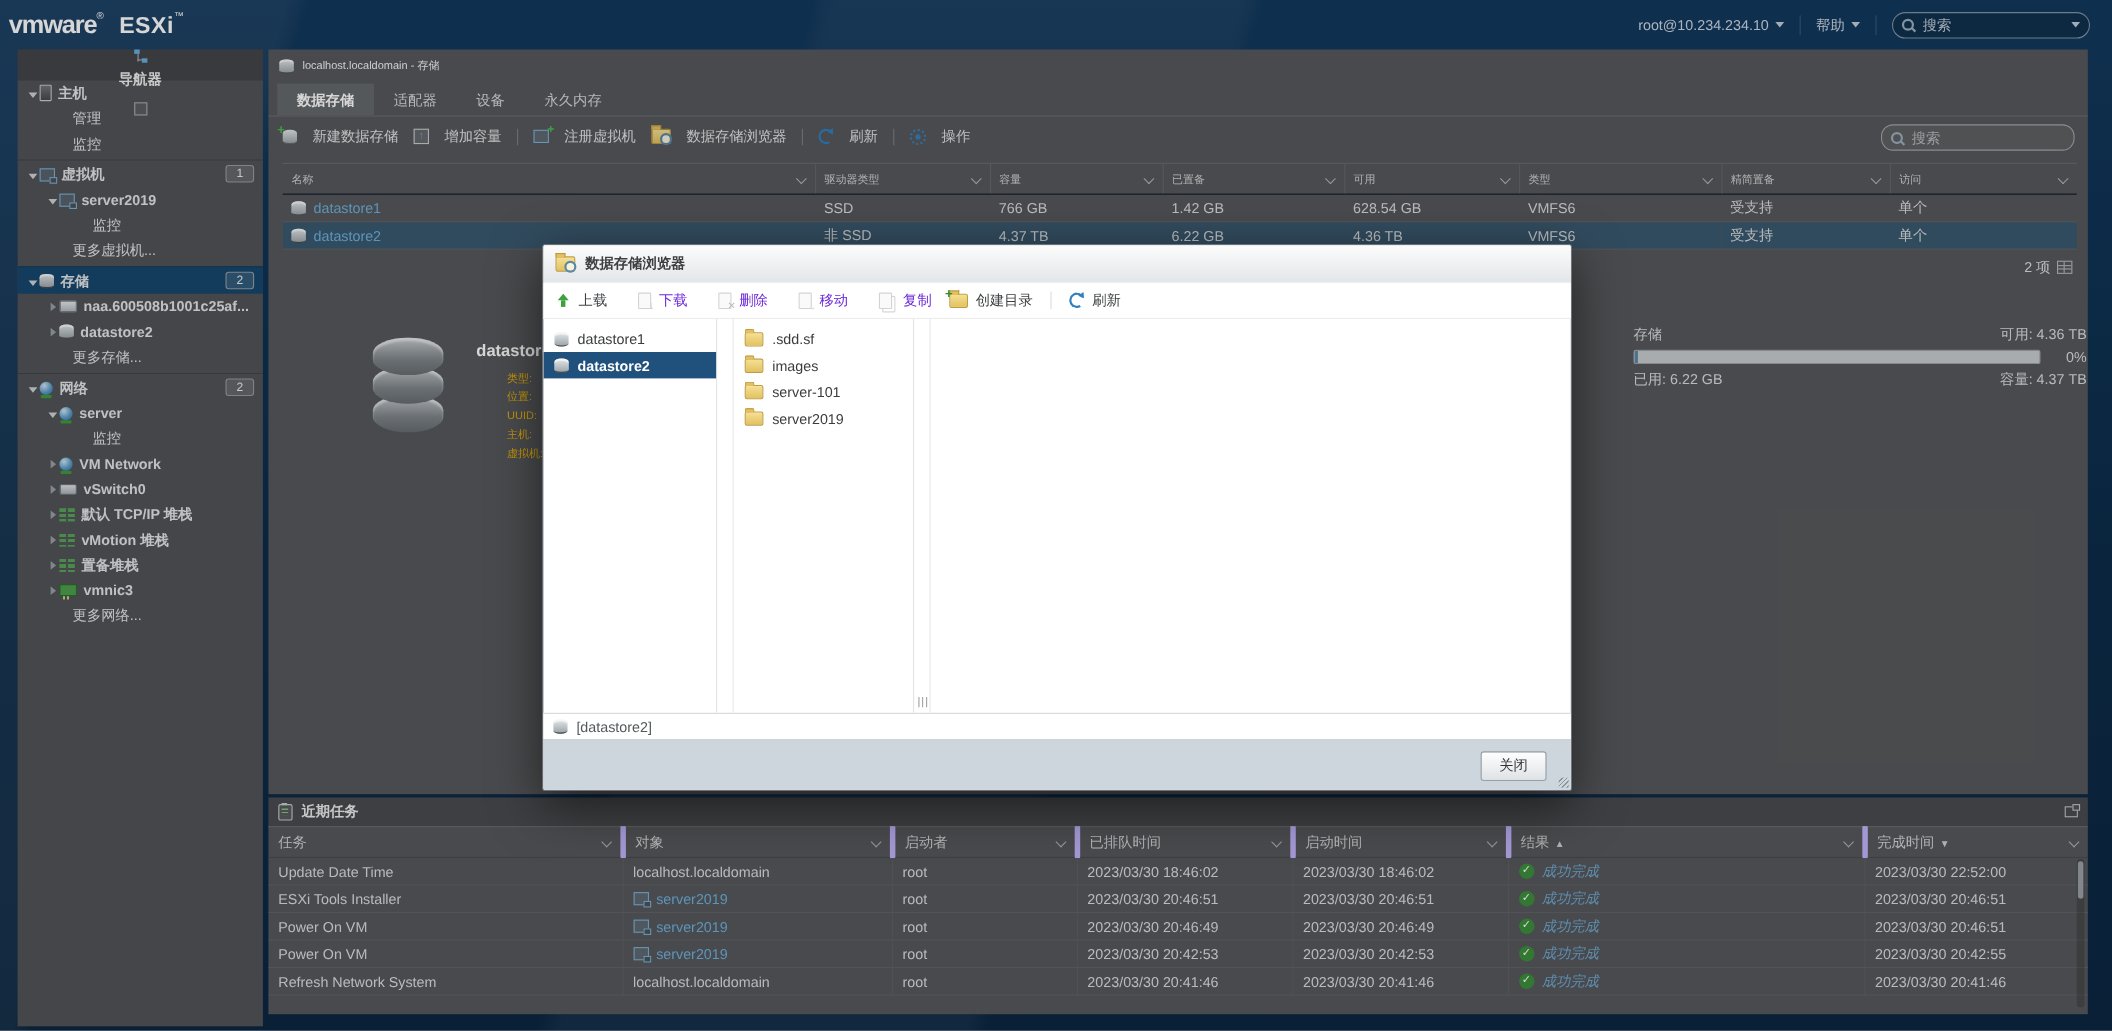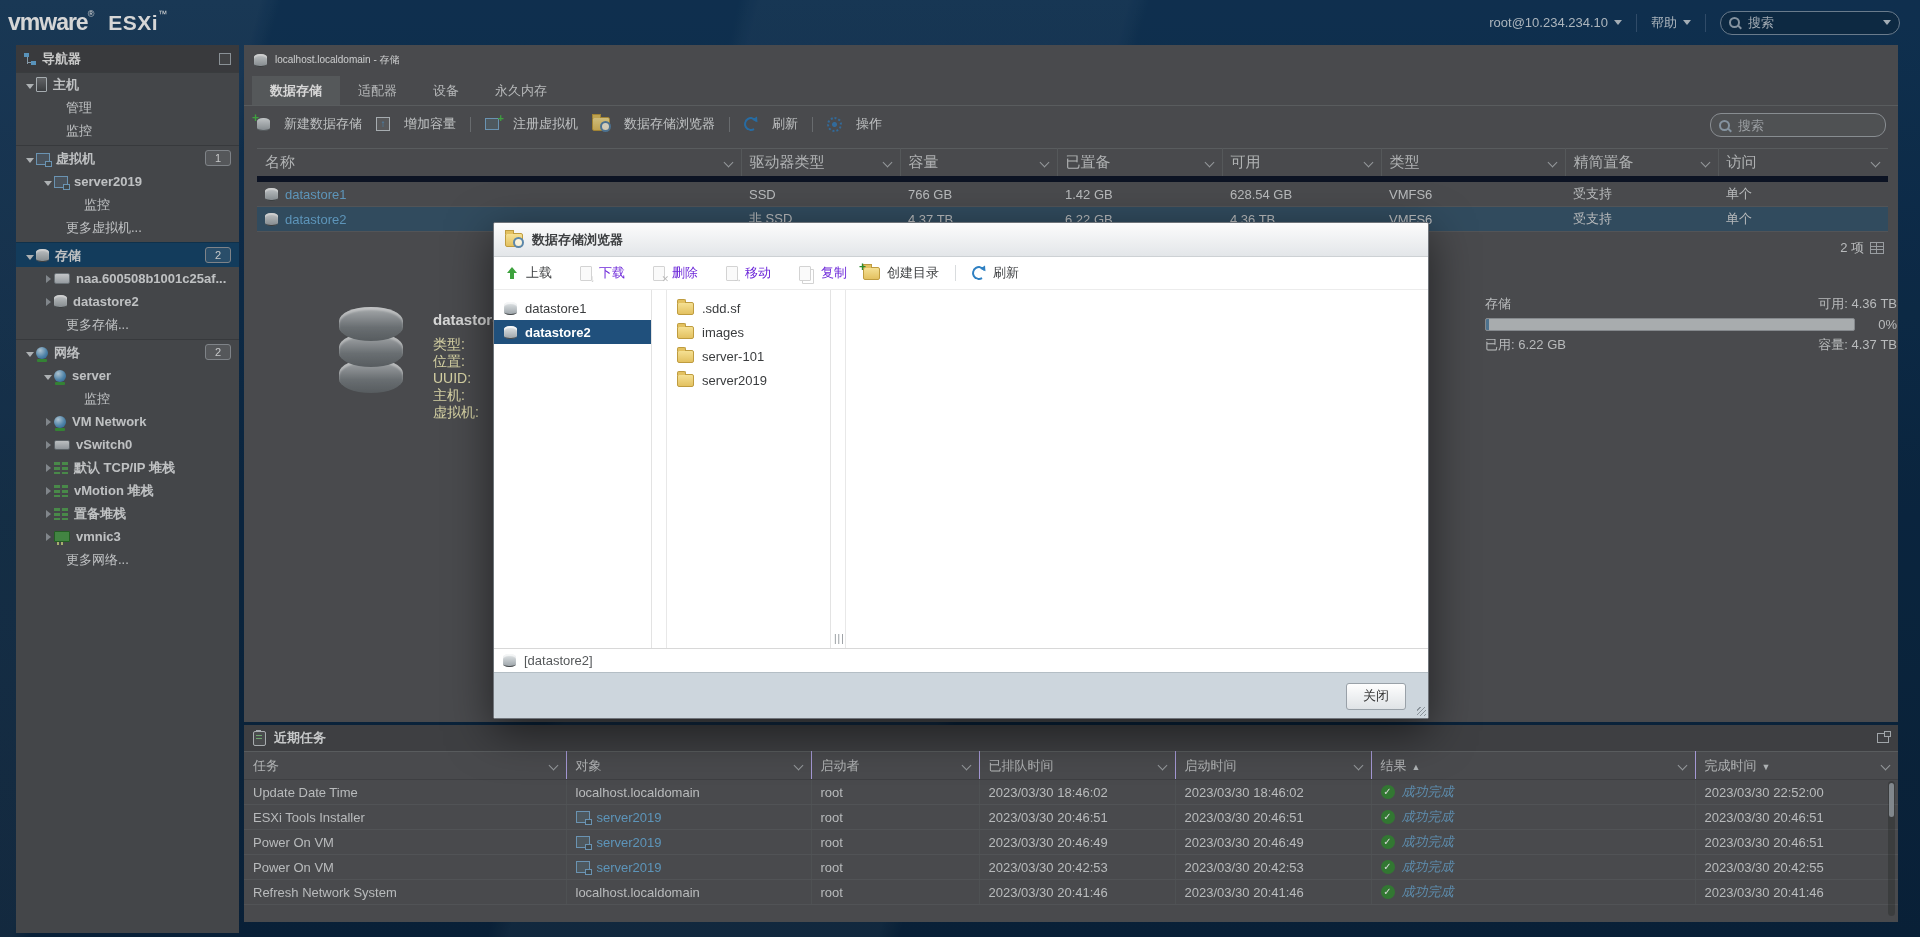--- a/index.html
+++ b/index.html
@@ -75,21 +75,21 @@
     linear-gradient(#69aede,#69aede) 7px 8px/5px 4px no-repeat,
     linear-gradient(#9fb6c6,#9fb6c6) 3px 4px/1px 7px no-repeat,
     linear-gradient(#9fb6c6,#9fb6c6) 3px 9px/6px 1px no-repeat;}
   .ic-grid{width:12px;height:10px;border:1px solid #b5babf;}
   .ic-grid::before{content:"";position:absolute;left:5px;top:0;bottom:0;width:1px;background:#b5babf;}
   .ic-grid::after{content:"";position:absolute;left:0;right:0;top:3px;height:1px;background:#b5babf;box-shadow:0 3px 0 #b5babf;}
   .chev{display:inline-block;width:6px;height:6px;border-right:1px solid #b2b6ba;border-bottom:1px solid #b2b6ba;transform:rotate(45deg);}
   .ok{display:inline-block;width:14px;height:14px;border-radius:50%;background:#3c8e3c;color:#fff;font-size:10px;line-height:14px;text-align:center;flex:none;}
   
   .sidebar{left:16px;top:45px;width:223px;bottom:4px;background:#515458;}
-  .sb-head{height:27px;background:rgba(0,0,0,.16);border-bottom:1px solid #45484b;display:flex;align-items:center;padding:0 8px;gap:6px;color:#f0f0f0;font-size:13px;font-weight:bold;}
+  .sb-head{height:27px;background:rgba(0,0,0,.16);border-bottom:1px solid #45484b;display:flex;align-items:center;padding:0 8px;gap:6px;color:#f0f0f0;font-size:13px;font-weight:bold;flex-direction:column;}
   .sb-head .sp{flex:1;}
   .nav-item{position:relative;height:23px;display:flex;align-items:center;color:#e4e6e8;font-size:13px;white-space:nowrap;overflow:hidden;}
   .nav-item .lbl{margin-left:6px;}
   .nav-item .b{font-weight:bold;}
   .nav-item.grp{border-top:1px solid rgba(0,0,0,.18);margin-top:3px;padding-top:1px;}
   .nav-item.sel{background:#17486e;}
   .arrow{width:12px;display:inline-block;text-align:center;flex:none;}
   .a-down::before{content:"";display:inline-block;width:0;height:0;border-left:4px solid transparent;border-right:4px solid transparent;border-top:5px solid #cfd3d6;}
   .a-right::before{content:"";display:inline-block;width:0;height:0;border-top:4px solid transparent;border-bottom:4px solid transparent;border-left:5px solid #9aa0a6;}
   .ind0{padding-left:8px;}
@@ -105,35 +105,35 @@
   .tab.active{background:#66696c;color:#fff;font-weight:bold;}
   .tbar{height:36px;position:relative;display:flex;align-items:center;padding-left:13px;gap:14px;}
   .tb-item{display:flex;align-items:center;gap:14px;color:#e2e4e6;font-size:13px;}
   .tb-sep{width:1px;height:15px;background:#7c8084;}
   .search-box{position:absolute;right:12px;top:7px;width:158px;height:22px;border:1px solid #a3a8ad;border-radius:11px;display:flex;align-items:center;padding:0 8px;gap:6px;background:rgba(255,255,255,.05);}
   .search-box input{flex:1;background:transparent;border:none;outline:none;color:#d7dadd;font-size:13px;font-family:inherit;min-width:0;}
   .search-box input::placeholder{color:#b9bec2;}
   
   table{border-collapse:collapse;table-layout:fixed;}
   .ds-table{margin:6px 13px 0 13px;width:1631px;}
-  .ds-table th{height:27px;font-weight:normal;font-size:15px;color:#d2d4d6;text-align:left;padding:0 8px;border-top:1px solid #6b6e71;border-bottom:6px solid #0f172a;border-right:1px solid #66696c;position:relative;white-space:nowrap;overflow:hidden;}
+  .ds-table th{height:27px;font-weight:normal;font-size:10px;color:#d2d4d6;text-align:left;padding:0 8px;border-top:1px solid #6b6e71;border-bottom:1px solid #0f172a;border-right:1px solid #66696c;position:relative;white-space:nowrap;overflow:hidden;}
   .ds-table th:last-child{border-right:none;}
   .ds-table th .chev{position:absolute;right:9px;top:10px;}
   .ds-table td{height:24px;font-size:13px;color:#dcdee0;padding:0 8px;border-bottom:1px solid #626568;white-space:nowrap;overflow:hidden;}
   .row-sel td{background:#3b5a70;}
   .link{color:#6fb1dd;text-decoration:none;}
   .namecell{display:flex;align-items:center;gap:7px;}
   .count-label{margin:7px 14px 0 0;text-align:right;color:#dcdee0;font-size:13px;display:flex;justify-content:flex-end;align-items:center;gap:6px;}
   
   .details{position:absolute;left:95px;top:262px;display:flex;}
   .big-disk{width:64px;height:88px;position:relative;}
   .big-disk .disc{position:absolute;left:0;width:64px;height:34px;border-radius:32px/14px;background:linear-gradient(180deg,#c9cdd0,#7e8488 60%,#686e72);box-shadow:inset 0 3px 2px rgba(255,255,255,.55);}
   .d-text{margin-left:30px;}
   .d-name{color:#fff;font-weight:bold;font-size:15px;margin-top:4px;}
-  .d-fields{margin-top:8px;color:#fef9c3;font-size:14px;line-height:17px;}
+  .d-fields{margin-top:8px;color:#eab308;font-size:10px;line-height:17px;margin-left:28px;}
   .usage{position:absolute;left:1241px;top:250px;width:412px;color:#dcdee0;font-size:13px;}
   .u-row1{display:flex;justify-content:space-between;}
   .u-row2{display:flex;align-items:center;margin-top:4px;}
   .u-bar{width:368px;height:11px;background:#c9cdd0;border-radius:2px;border:1px solid #9fa4a8;position:relative;overflow:hidden;}
   .u-bar .fill{position:absolute;left:0;top:0;bottom:0;width:3px;background:#5b87a8;}
   .u-pct{flex:1;text-align:right;}
   .u-row3{display:flex;justify-content:space-between;margin-top:4px;}
   
   .overlay{position:absolute;left:0;top:0;right:0;bottom:0;background:rgba(0,0,0,.16);z-index:50;}
   .dialog{position:absolute;left:493px;top:222px;width:934px;height:495px;background:#fff;border:1px solid #6f747a;border-radius:2px;box-shadow:0 12px 45px rgba(0,0,0,.55);z-index:100;display:flex;flex-direction:column;}
@@ -153,21 +153,21 @@
   .grip3{position:absolute;left:3px;bottom:4px;color:#8b9095;font-size:10px;letter-spacing:1px;}
   .dlg-status{height:23px;border-top:1px solid #d8d8d8;display:flex;align-items:center;gap:8px;padding:0 9px;font-size:13px;color:#55585a;background:#fff;}
   .dlg-footer{height:45px;background:#cdd6dd;border-top:1px solid #b4bec5;position:relative;border-radius:0 0 2px 2px;}
   .btn-close{position:absolute;right:22px;top:10px;width:58px;height:25px;background:linear-gradient(#fefefe,#dfe3e6);border:1px solid #99a1a8;border-radius:3px;font-size:13px;color:#333;text-align:center;line-height:23px;}
   .grip{position:absolute;right:2px;bottom:2px;width:9px;height:9px;background:repeating-linear-gradient(135deg,transparent 0 2px,#8b949b 2px 3px);}
   
   .tasks{left:244px;top:725px;width:1654px;height:197px;}
   .t-head{height:26px;background:rgba(0,0,0,.14);display:flex;align-items:center;gap:8px;padding:0 9px;color:#eceeef;font-size:13px;font-weight:bold;}
   .t-head .sp{flex:1;}
   .task-table{width:1654px;}
-  .task-table th{height:27px;font-weight:normal;font-size:13px;color:#d2d4d6;text-align:left;padding:0 9px;border-top:1px solid #6b6e71;border-bottom:1px solid #4a4c4f;border-right:1px solid #c4b5fd;position:relative;white-space:nowrap;}
+  .task-table th{height:27px;font-weight:normal;font-size:13px;color:#d2d4d6;text-align:left;padding:0 9px;border-top:1px solid #6b6e71;border-bottom:1px solid #4a4c4f;border-right:5px solid #c4b5fd;position:relative;white-space:nowrap;}
   .task-table th:last-child{border-right:none;}
   .task-table th .chev{position:absolute;right:9px;top:10px;}
   .task-table th .sort{color:#cfd3d6;font-size:9px;margin-left:5px;}
   .task-table td{height:24px;font-size:13px;color:#dcdee0;padding:0 9px;border-bottom:1px solid #616467;border-right:1px solid rgba(102,105,108,.5);white-space:nowrap;overflow:hidden;}
   .task-table td:last-child{border-right:none;}
   .cellflex{display:flex;align-items:center;gap:7px;}
   .result-link{color:#6fa8d0;font-style:italic;}
   .t-scroll{position:absolute;right:3px;top:56px;width:7px;height:135px;background:rgba(0,0,0,.18);border-radius:4px;}
   .t-thumb{position:absolute;left:1px;top:2px;width:5px;height:34px;background:#9aa1a7;border-radius:3px;}
 </style>

